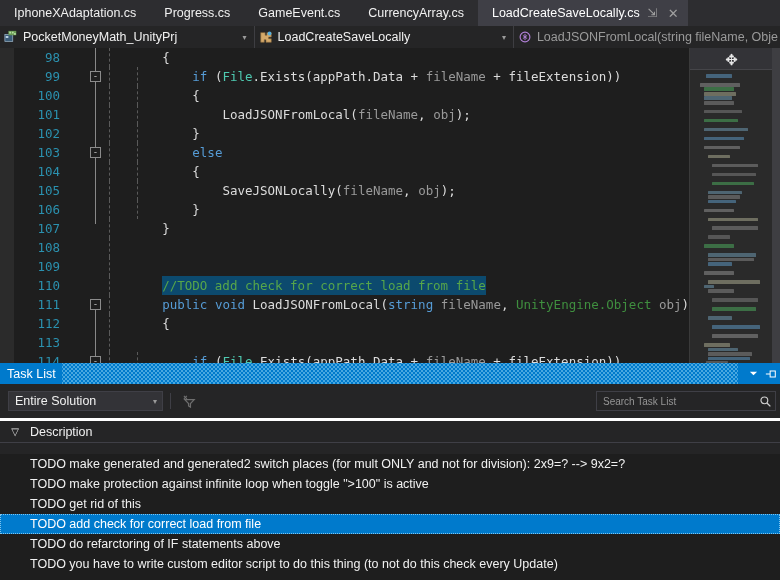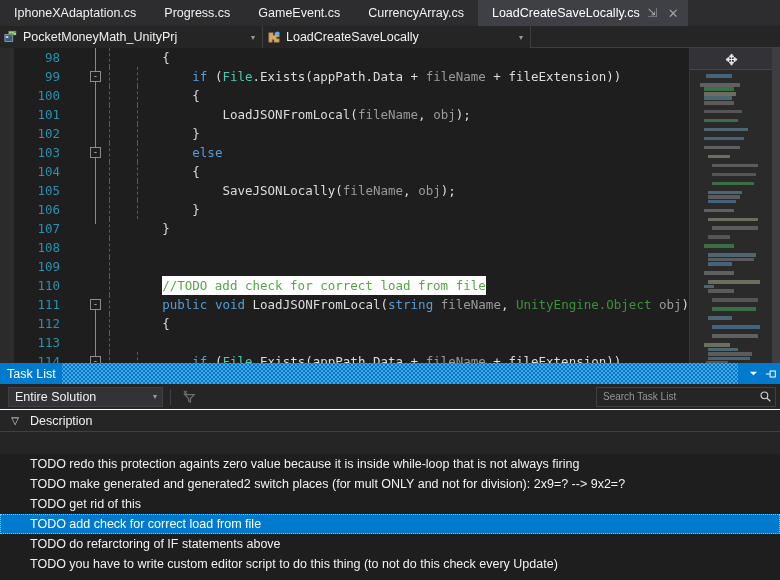--- a/index.html
+++ b/index.html
@@ -118,21 +118,21 @@
   }
   .vbar.half-top { height: 5px; }
   .vbar.half-bot { top: 14px; height: 5px; }
   .guide {
     position: absolute; top: 0;
     width: 0; height: 19px;
     border-left: 1px dashed #5a5a5a;
   }
   .g1 { left: 95px; } .g2 { left: 123px; }
   .src { position: absolute; left: 88px; top: 0; }
-  .hl-comment-bg { background: #ffffff; }
+  .hl-comment-bg { background: #0c4a6e; }
 
   
   .k   { color: #569cd6; }
   .t   { color: #4ec9b0; }
   .c   { color: #57a64a; }
   .p   { color: #9a9a9a; }  
   .id  { color: #dcdcdc; }
   .enumt { color: #3f8f3f; }
 
   
@@ -195,25 +195,25 @@
       radial-gradient(#4aa8e0 0.8px, transparent 0.9px);
     background-size: 4px 4px, 4px 4px;
     background-position: 0 8px, 2px 10px;
   }
   .tl-titlebtn {
     width: 18px; height: 21px;
     display: flex; align-items: center; justify-content: center;
     color: #ffffff;
   }
   #tl-toolbar {
-    height: 26px;
+    height: 37px;
     background: #252526;
     display: flex; align-items: center;
     padding: 1px 4px;
-    border-bottom: 1px solid #ffffff;
+    border-bottom: 3px solid #ffffff;
   }
   #tl-scope {
     width: 155px; height: 20px;
     background: #333337;
     border: 1px solid #3f3f46;
     display: flex; align-items: center;
     margin-left: 4px;
   }
   #tl-scope-label {
     flex: 1; font-size: 12.5px; color: #f1f1f1;
@@ -315,20 +315,29 @@
   <div class="nav-combo" id="nav-type">
     <span class="ic">
       <svg width="14" height="14" viewBox="0 0 16 16">
         <path d="M2 3h5v3h2V3h5v5h-3v2h3v4H8v-3H6v3H2z" fill="#d4a96a" stroke="#8a6b3d" stroke-width="0.7"></path>
         <circle cx="12" cy="4" r="2.2" fill="#57b0e0"></circle>
       </svg>
     </span>
     <span class="nav-label">LoadCreateSaveLocally</span>
     <span class="nav-arrow">▾</span>
   </div>
+  <div class="nav-combo" id="nav-member">
+    <span class="ic">
+      <svg width="14" height="14" viewBox="0 0 16 16">
+        <circle cx="8" cy="8" r="5.6" fill="none" stroke="#b180d7" stroke-width="1.3"></circle>
+        <path d="M8 4.4v7.2M5.6 6.2l4.8 3.6M10.4 6.2l-4.8 3.6" stroke="#b180d7" stroke-width="1.1"></path>
+      </svg>
+    </span>
+    <span class="nav-label">LoadJSONFromLocal(string fileName, Obje</span>
+  </div>
 </div>
 
 <div id="editor">
   <div id="ed-indicator"></div>
   <div id="ed-code"><div class="cl"><span class="ln">98</span><span class="vbar"></span><span class="guide g1"></span><span class="src" style="left: 88px; padding-left: 0px;"><span>        </span><span class="id">{</span></span></div><div class="cl"><span class="ln">99</span><span class="vbar"></span><span class="guide g1"></span><span class="guide g2"></span><span class="fold">-</span><span class="src" style="left: 88px; padding-left: 0px;"><span>            </span><span class="k">if </span><span class="id">(</span><span class="t">File</span><span class="id">.Exists(appPath.Data + </span><span class="p">fileName</span><span class="id"> + </span><span class="id">fileExtension</span><span class="id">))</span></span></div><div class="cl"><span class="ln">100</span><span class="vbar"></span><span class="guide g1"></span><span class="guide g2"></span><span class="src" style="left: 88px; padding-left: 0px;"><span>            </span><span class="id">{</span></span></div><div class="cl"><span class="ln">101</span><span class="vbar"></span><span class="guide g1"></span><span class="guide g2"></span><span class="src" style="left: 88px; padding-left: 0px;"><span>                </span><span class="id">LoadJSONFromLocal(</span><span class="p">fileName</span><span class="id">, </span><span class="p">obj</span><span class="id">);</span></span></div><div class="cl"><span class="ln">102</span><span class="vbar"></span><span class="guide g1"></span><span class="guide g2"></span><span class="src" style="left: 88px; padding-left: 0px;"><span>            </span><span class="id">}</span></span></div><div class="cl"><span class="ln">103</span><span class="vbar"></span><span class="guide g1"></span><span class="guide g2"></span><span class="fold">-</span><span class="src" style="left: 88px; padding-left: 0px;"><span>            </span><span class="k">else</span></span></div><div class="cl"><span class="ln">104</span><span class="vbar"></span><span class="guide g1"></span><span class="guide g2"></span><span class="src" style="left: 88px; padding-left: 0px;"><span>            </span><span class="id">{</span></span></div><div class="cl"><span class="ln">105</span><span class="vbar"></span><span class="guide g1"></span><span class="guide g2"></span><span class="src" style="left: 88px; padding-left: 0px;"><span>                </span><span class="id">SaveJSONLocally(</span><span class="p">fileName</span><span class="id">, </span><span class="p">obj</span><span class="id">);</span></span></div><div class="cl"><span class="ln">106</span><span class="vbar"></span><span class="guide g1"></span><span class="guide g2"></span><span class="src" style="left: 88px; padding-left: 0px;"><span>            </span><span class="id">}</span></span></div><div class="cl"><span class="ln">107</span><span class="vbar half-top"></span><span class="guide g1"></span><span class="src" style="left: 88px; padding-left: 0px;"><span>        </span><span class="id">}</span></span></div><div class="cl"><span class="ln">108</span><span class="guide g1"></span><span class="src" style="left: 88px; padding-left: 0px;"><span></span></span></div><div class="cl"><span class="ln">109</span><span class="guide g1"></span><span class="src" style="left: 88px; padding-left: 0px;"><span></span></span></div><div class="cl"><span class="ln">110</span><span class="guide g1"></span><span class="src hl-comment-bg" style="left: 148.16px; padding-left: 0px;"><span class="c">//TODO add check for correct load from file</span></span></div><div class="cl"><span class="ln">111</span><span class="vbar half-bot"></span><span class="guide g1"></span><span class="fold">-</span><span class="src" style="left: 88px; padding-left: 0px;"><span>        </span><span class="k">public </span><span class="k">void </span><span class="id">LoadJSONFromLocal(</span><span class="k">string</span><span class="id"> </span><span class="p">fileName</span><span class="id">, </span><span class="enumt">UnityEngine.Object</span><span class="id"> </span><span class="p">obj</span><span class="id">)</span></span></div><div class="cl"><span class="ln">112</span><span class="vbar"></span><span class="guide g1"></span><span class="src" style="left: 88px; padding-left: 0px;"><span>        </span><span class="id">{</span></span></div><div class="cl"><span class="ln">113</span><span class="vbar"></span><span class="guide g1"></span><span class="src" style="left: 88px; padding-left: 0px;"><span></span></span></div><div class="cl"><span class="ln">114</span><span class="vbar"></span><span class="guide g1"></span><span class="guide g2"></span><span class="fold">-</span><span class="src" style="left: 88px; padding-left: 0px;"><span>            </span><span class="k">if </span><span class="id">(</span><span class="t">File</span><span class="id">.Exists(appPath.Data + </span><span class="p">fileName</span><span class="id"> + </span><span class="id">fileExtension</span><span class="id">))</span></span></div></div>
   <div id="minimap">
     <div id="mm-split">
       <span id="mm-split-handle">✥</span>
     </div>
     <div id="mm-body">
@@ -442,24 +451,24 @@
     </div>
   </div>
 
   <div id="tl-colhead">
     <span id="tl-sortcol">▽</span>
     <span>Description</span>
   </div>
 
   <div id="tl-rows">
       <div class="tl-row">
-        <span>TODO redo this protection againts zero value because it is inside while-loop that is not always firing</span>
+        <span>TODO make generated and generated2 switch places (for mult ONLY and not for division): 2x9=? --&gt; 9x2=?</span>
       </div>
       <div class="tl-row">
-        <span>TODO make generated and generated2 switch places (for mult ONLY and not for division): 2x9=? --&gt; 9x2=?</span>
+        <span>TODO make protection against infinite loop when toggle "&gt;100" is active</span>
       </div>
       <div class="tl-row">
         <span>TODO get rid of this</span>
       </div>
       <div class="tl-row selected">
         <span>TODO add check for correct load from file</span>
       </div>
       <div class="tl-row">
         <span>TODO do refarctoring of IF statements above</span>
       </div>

